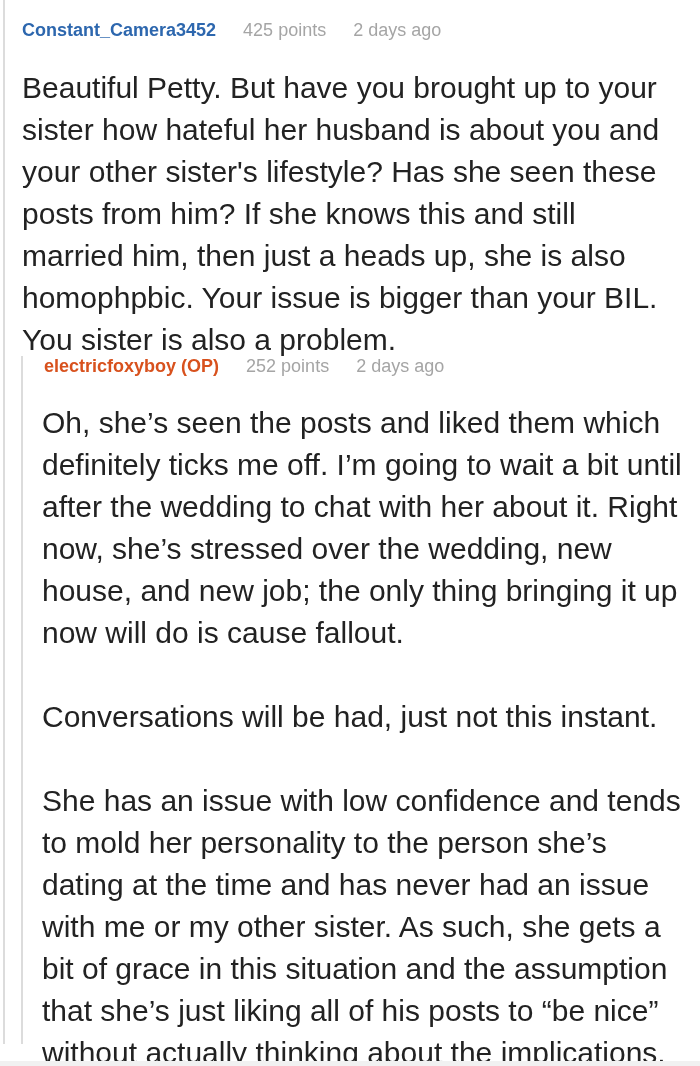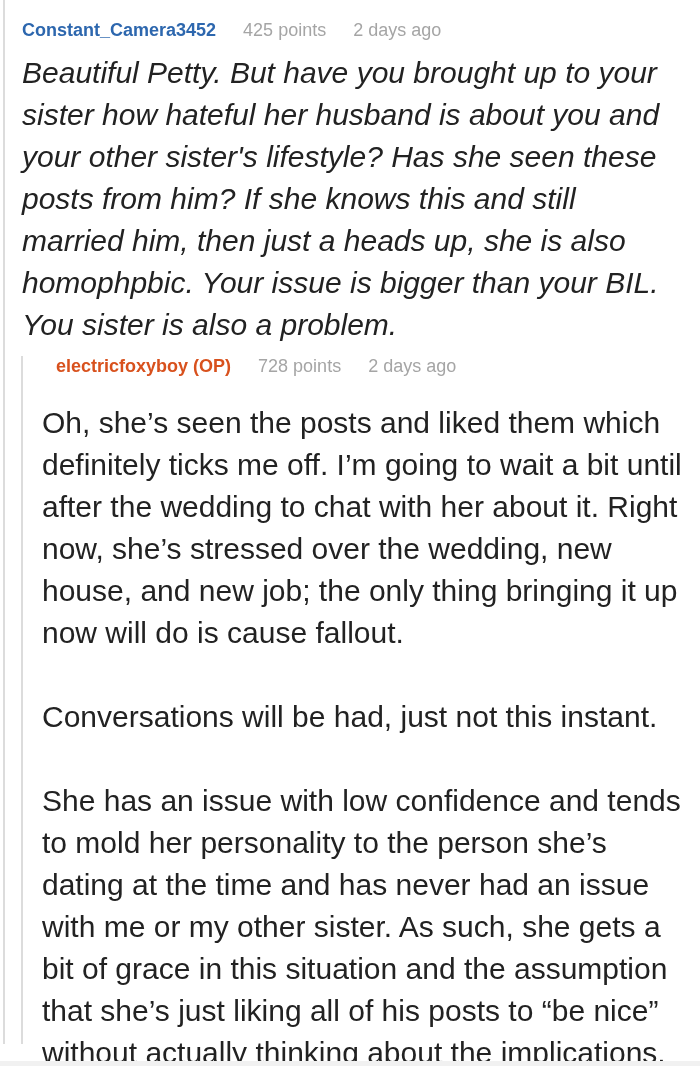--- a/index.html
+++ b/index.html
@@ -32,41 +32,40 @@
   .comment-header {
     position: absolute;
     display: flex;
     align-items: baseline;
     gap: 27px;
     font-size: 18px;
     line-height: 24px;
     white-space: nowrap;
   }
   .comment-header.c1 { top: 18px; left: 22px; }
-  .comment-header.c2 { top: 354px; left: 56px; }
+  .comment-header.c2 { top: 354px; left: 44px; }
   .author {
     font-weight: bold;
     cursor: pointer;
   }
   .author.op-false { color: var(--username-link, #2d67ae); }
   .author.op-true  { color: var(--op-username, #d8511d); }
   .meta {
     color: var(--meta, #a5a5a5);
   }
   .comment-body {
     position: absolute;
     color: var(--body-text, #222222);
     font-size: 30px;
     line-height: 42px;
   }
   .comment-body.c1 {
-    top: 52px;
+    top: 67px;
     left: 22px;
     width: 658px;
-    font-style: italic;
   }
   .comment-body.c2 {
     top: 402px;
     left: 42px;
     width: 644px;
   }
   .comment-body p {
     margin: 0 0 42px 0;
   }
   .comment-body p:last-child {
@@ -94,21 +93,21 @@
     <span class="meta">2 days ago</span>
   </div>
   <div class="comment-body c1">
     <p>Beautiful Petty. But have you brought up to your sister how hateful her husband is about you and your other sister's lifestyle? Has she seen these posts from him? If she knows this and still married him, then just a heads up, she is also homophpbic. Your issue is bigger than your BIL. You sister is also a problem.</p>
   </div>
 </div>
 
 <div>
   <div class="comment-header c2">
     <span class="author op-true">electricfoxyboy (OP)</span>
-    <span class="meta">728 points</span>
+    <span class="meta">252 points</span>
     <span class="meta">2 days ago</span>
   </div>
   <div class="comment-body c2">
     <p>Oh, she’s seen the posts and liked them which definitely ticks me off. I’m going to wait a bit until after the wedding to chat with her about it. Right now, she’s stressed over the wedding, new house, and new job; the only thing bringing it up now will do is cause fallout.</p>
     <p>Conversations will be had, just not this instant.</p>
     <p>She has an issue with low confidence and tends to mold her personality to the person she’s dating at the time and has never had an issue with me or my other sister. As such, she gets a bit of grace in this situation and the assumption that she’s just liking all of his posts to “be nice” without actually thinking about the implications.</p>
   </div>
 </div>
 
 <div class="bottom-divider"></div>

